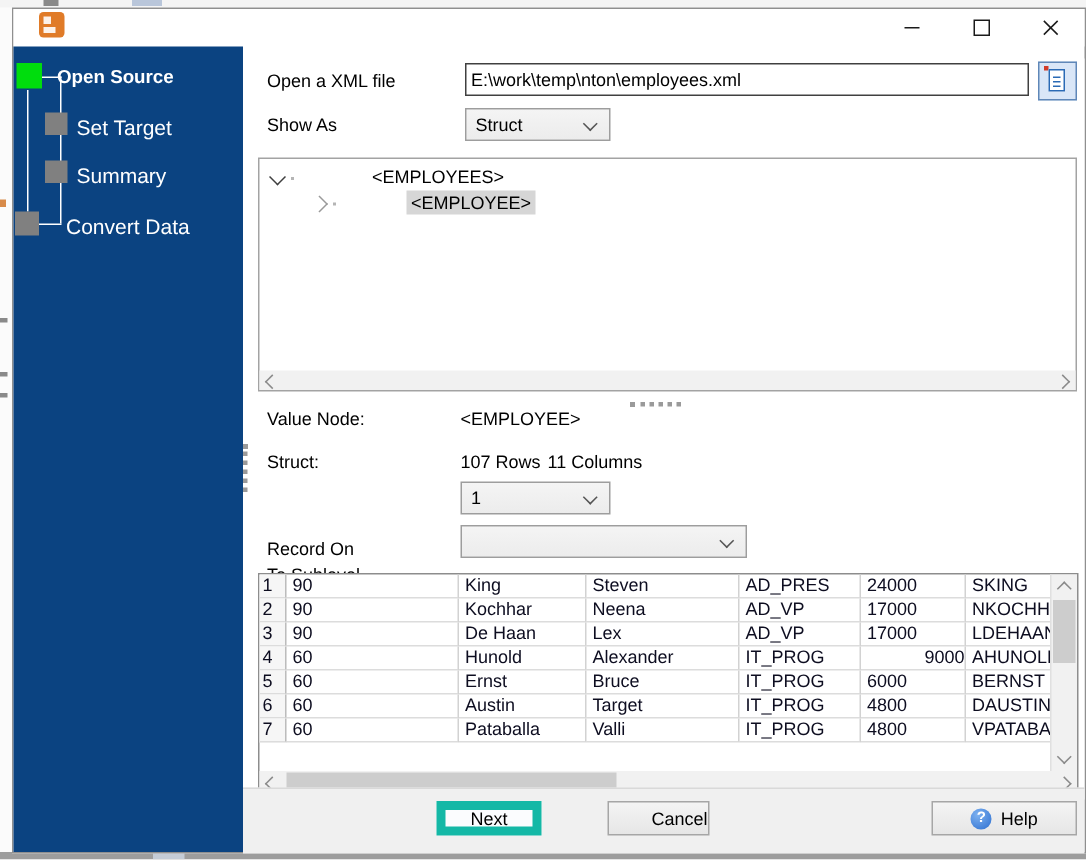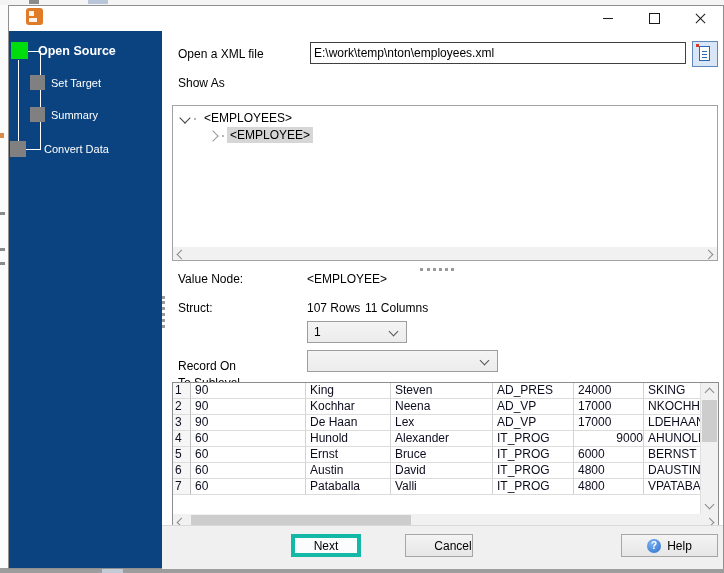--- a/index.html
+++ b/index.html
@@ -29,21 +29,21 @@
   .glyph-close{position:relative;width:11px;height:11px;}
   .glyph-close i{position:absolute;left:-1px;top:5px;width:13px;height:1px;background:#1a1a1a;display:block;}
   .glyph-close i.c1{transform:rotate(45deg);}
   .glyph-close i.c2{transform:rotate(-45deg);}
 
   
   .sidebar{position:absolute;left:0;top:25px;width:153px;height:537px;background:#0b4381;}
   .sline{position:absolute;background:#fff;}
   .step-sq{position:absolute;width:15px;height:15px;background:#808080;}
   .step-sq.active{width:17px;height:17px;background:#00dd0d;}
-  .step-label{position:absolute;color:#fff;font-size:11px;white-space:nowrap;}
+  .step-label{position:absolute;color:#fff;font-size:14px;white-space:nowrap;}
   .step-label.active{font-weight:bold;font-size:12.5px;}
 
   
   .main{position:absolute;left:153px;top:33px;right:0;height:494px;background:#fff;}
   .lbl{position:absolute;color:#000;white-space:nowrap;}
   .file-input{position:absolute;left:148px;top:3px;width:376px;height:22px;box-sizing:border-box;
     border:1px solid #404040;background:#fff;font:12px "Liberation Sans",sans-serif;padding:0 3px;color:#000;}
   .browse-btn{position:absolute;left:530px;top:2px;width:26px;height:26px;box-sizing:border-box;
     border:1px solid #5f87b8;background:#d9e6f7;cursor:pointer;}
   .doc-ico{position:absolute;left:6px;top:4px;width:11px;height:15px;background:#fff;border:1px solid #2a6ab5;box-sizing:border-box;}
@@ -57,21 +57,21 @@
   .chev{position:absolute;width:6px;height:6px;border-right:1px solid #555;border-bottom:1px solid #555;}
   .chev.down{transform:rotate(45deg);}
   .chev.up{transform:rotate(-135deg);}
   .chev.left{transform:rotate(135deg);}
   .chev.right{transform:rotate(-45deg);}
   .combo .chev{right:9px;top:6px;}
 
   
   .tree{position:absolute;left:10px;top:66px;width:546px;height:156px;box-sizing:border-box;
     border:1px solid #a3a3a3;background:#fff;}
-  .tnode{position:absolute;height:17px;line-height:17px;white-space:nowrap;cursor:default;}
+  .tnode{position:absolute;height:17px;line-height:17px;white-space:nowrap;cursor:default;margin-left:44px;}
   .tnode .tlabel{padding:1px 3px;}
   .tnode.selected .tlabel{background:#d6d6d6;}
   .texp{position:absolute;width:7px;height:7px;}
   .texp.expanded{border-right:1.6px solid #3f3f3f;border-bottom:1.6px solid #3f3f3f;transform:rotate(45deg);}
   .texp.collapsed{border-right:1.4px solid #9a9a9a;border-bottom:1.4px solid #9a9a9a;transform:rotate(-45deg);}
   .tdot{position:absolute;width:2px;height:2px;background:#b5b5b5;}
   .hscroll{position:absolute;left:0;right:0;bottom:0;height:13px;background:#f1f1f1;cursor:pointer;}
   .hscroll .chev{top:4px;border-color:#8a8a8a;}
   .hscroll .chev.left{left:5px;}
   .hscroll .chev.right{right:5px;}
@@ -96,21 +96,21 @@
   .tbl .hscroll2{position:absolute;left:0;right:0;bottom:0;height:16px;background:#f1f1f1;cursor:pointer;}
   .hscroll2 .chev{top:5px;border-color:#8a8a8a;}
   .hscroll2 .chev.left{left:5px;}
   .hscroll2 .chev.right{right:5px;}
   .hscroll2 .thumb{position:absolute;left:18px;top:1px;width:220px;height:14px;background:#cdcdcd;}
 
   
   .footer{position:absolute;left:153px;right:0;top:519px;height:43px;background:#f0f0f0;border-top:1px solid #d9d9d9;}
   .btn{position:absolute;top:8px;height:23px;box-sizing:border-box;display:flex;align-items:center;justify-content:center;
     background:linear-gradient(#f4f4f4,#e6e6e6);border:1px solid #a6a6a6;font-size:12px;cursor:pointer;}
-  .btn.default{border:4px solid #14b8a6;background:#fbfcfe;}
+  .btn.default{border:6px solid #14b8a6;background:#fbfcfe;}
   .btn-next{left:129px;width:70px;}
   .btn-cancel{left:243px;width:68px;padding-left:28px;}
   .btn-help{left:459px;width:97px;}
   .help-ico{width:14px;height:14px;border-radius:50%;background:radial-gradient(circle at 35% 30%,#7db1f0,#2d6fd0);
     color:#fff;font-size:10px;font-weight:bold;display:flex;align-items:center;justify-content:center;margin-right:6px;}
 </style>
 </head>
 <body>
 
 <div class="screen">
@@ -177,20 +177,24 @@
       <div class="browse-btn">
         <span class="dot"></span>
         <span class="doc-ico">
             <i class="l1"></i>
             <i class="l2"></i>
             <i class="l3"></i>
           </span>
       </div>
 
       <div class="lbl" style="left:16px;top:37px;">Show As</div>
+      <div class="combo" style="left:148px;top:33px;width:97px;height:22px;">
+        <span class="val">Struct</span>
+        <span class="chev down"></span>
+      </div>
 
       <div class="tree">
         <div class="tnode" style="left:28px;top:4px;">
           <span class="tlabel">&lt;EMPLOYEES&gt;</span>
         </div>
         <span class="texp expanded" style="left:8px;top:8px;"></span>
         <span class="tdot" style="left:21px;top:12px;"></span>
 
         <div class="tnode selected" style="left:54px;top:21px;">
           <span class="tlabel">&lt;EMPLOYEE&gt;</span>
@@ -270,21 +274,21 @@
               <div class="cell" style="width: 85px;">Ernst</div>
               <div class="cell" style="width: 102px;">Bruce</div>
               <div class="cell" style="width: 81px;">IT_PROG</div>
               <div class="cell" style="width: 70px;">6000</div>
               <div class="cell" style="width: 57px;">BERNST</div>
             </div>
             <div class="tbl-row">
               <div class="cell num" style="width: 18px;">6</div>
               <div class="cell" style="width: 115px;">60</div>
               <div class="cell" style="width: 85px;">Austin</div>
-              <div class="cell" style="width: 102px;">David</div>
+              <div class="cell" style="width: 102px;">Target</div>
               <div class="cell" style="width: 81px;">IT_PROG</div>
               <div class="cell" style="width: 70px;">4800</div>
               <div class="cell" style="width: 57px;">DAUSTIN</div>
             </div>
             <div class="tbl-row">
               <div class="cell num" style="width: 18px;">7</div>
               <div class="cell" style="width: 115px;">60</div>
               <div class="cell" style="width: 85px;">Pataballa</div>
               <div class="cell" style="width: 102px;">Valli</div>
               <div class="cell" style="width: 81px;">IT_PROG</div>

